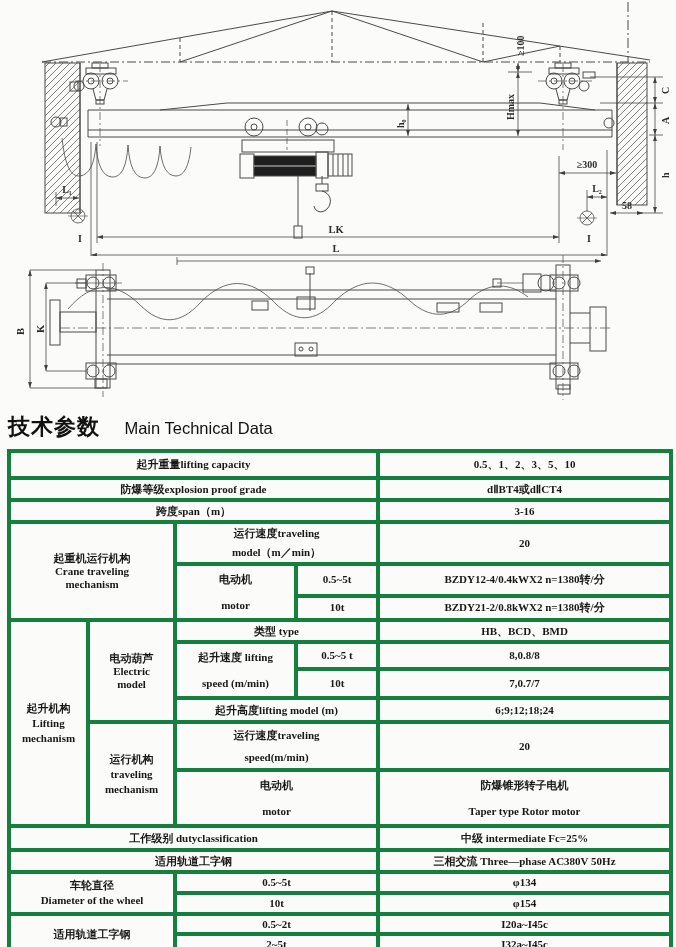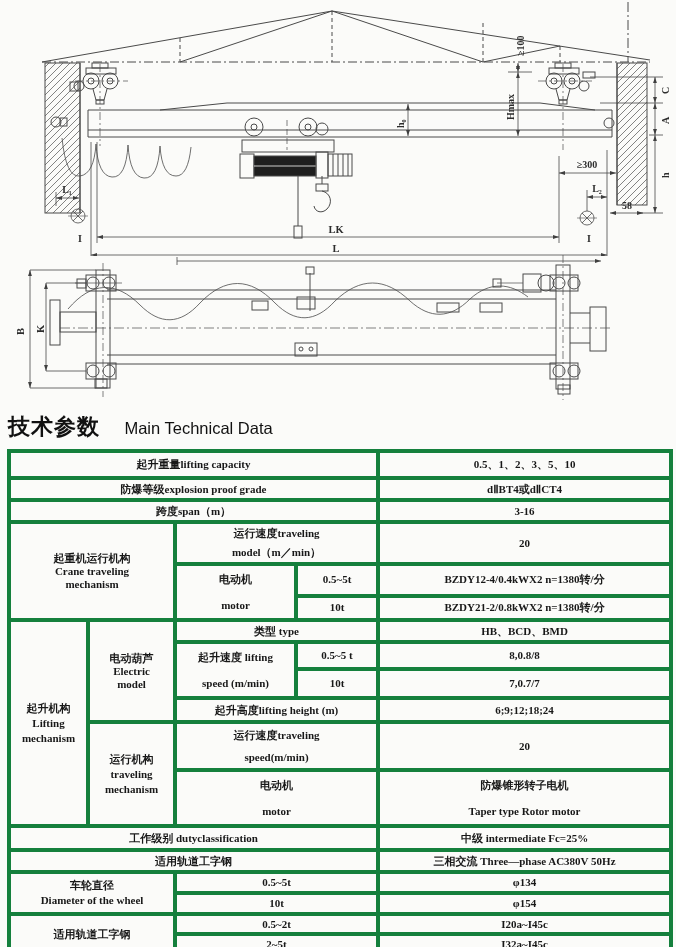--- a/index.html
+++ b/index.html
@@ -338,21 +338,21 @@
       <div>speed (m/min)</div>
     </td>
     <td>0.5~5 t</td>
     <td>8,0.8/8</td>
   </tr>
   <tr style="height:26px">
     <td>10t</td>
     <td>7,0.7/7</td>
   </tr>
   <tr style="height:24px">
-    <td colspan="2">起升高度lifting height (m)</td>
+    <td colspan="2">起升高度lifting model (m)</td>
     <td>6;9;12;18;24</td>
   </tr>
   <tr style="height:34px">
     <td rowspan="2" class="lh15">
       <div>运行机构</div>
       <div>traveling</div>
       <div>mechanism</div>
     </td>
     <td colspan="2" class="lh22">
       <div>运行速度traveling</div>

